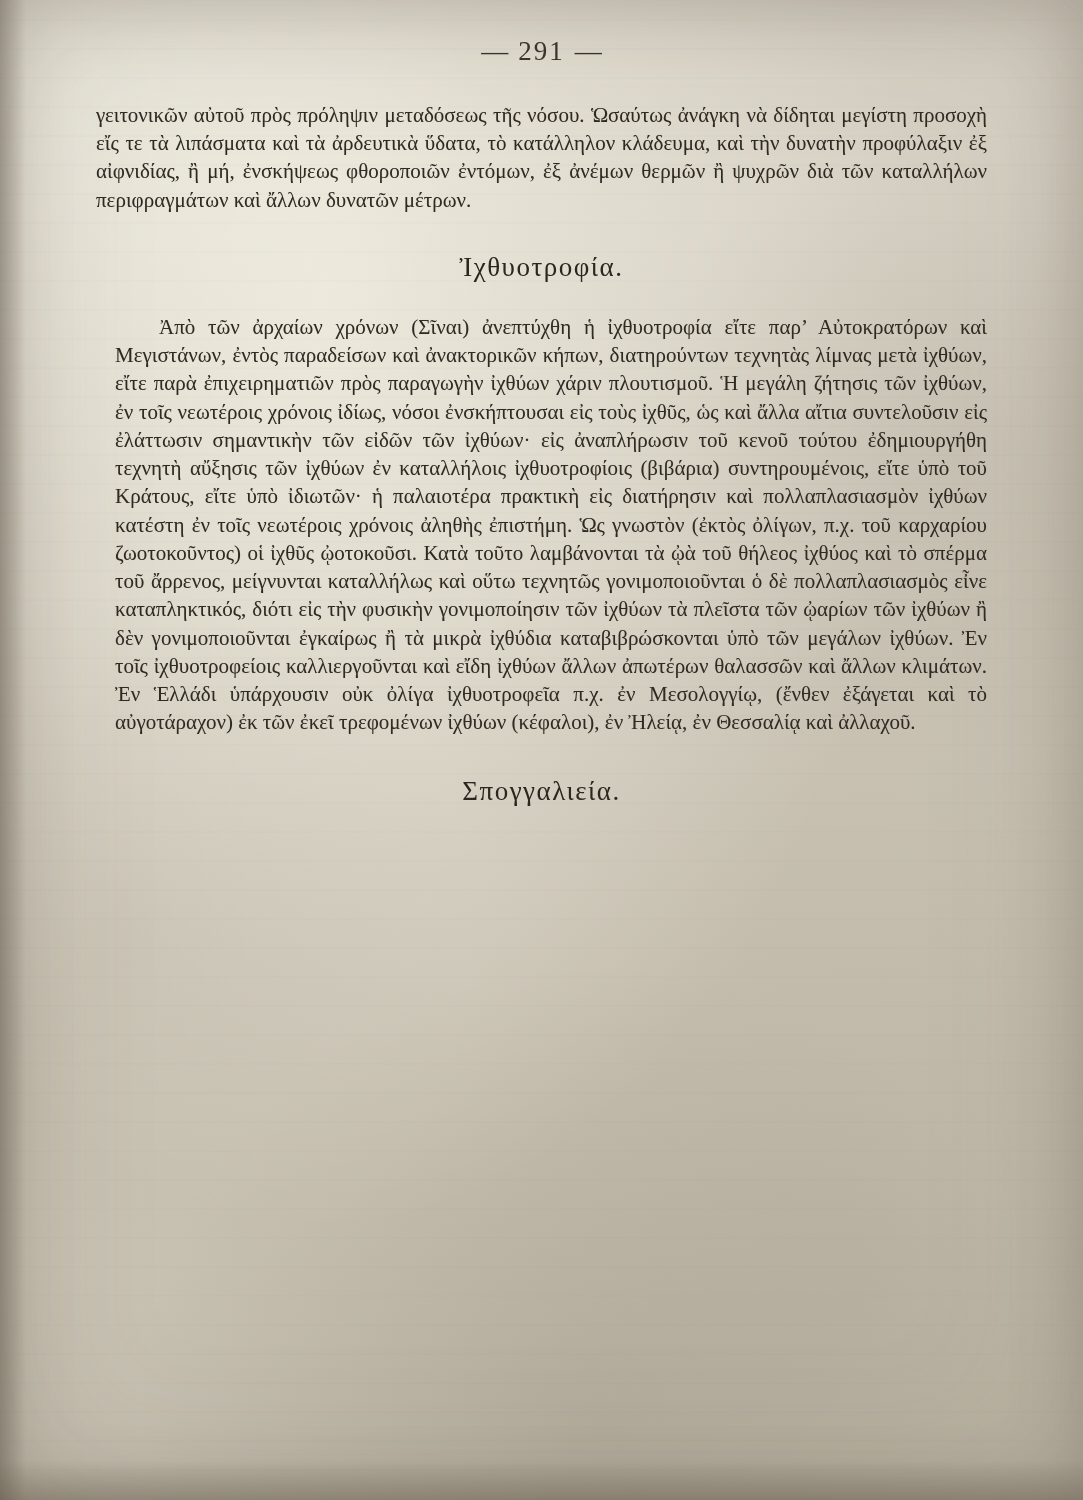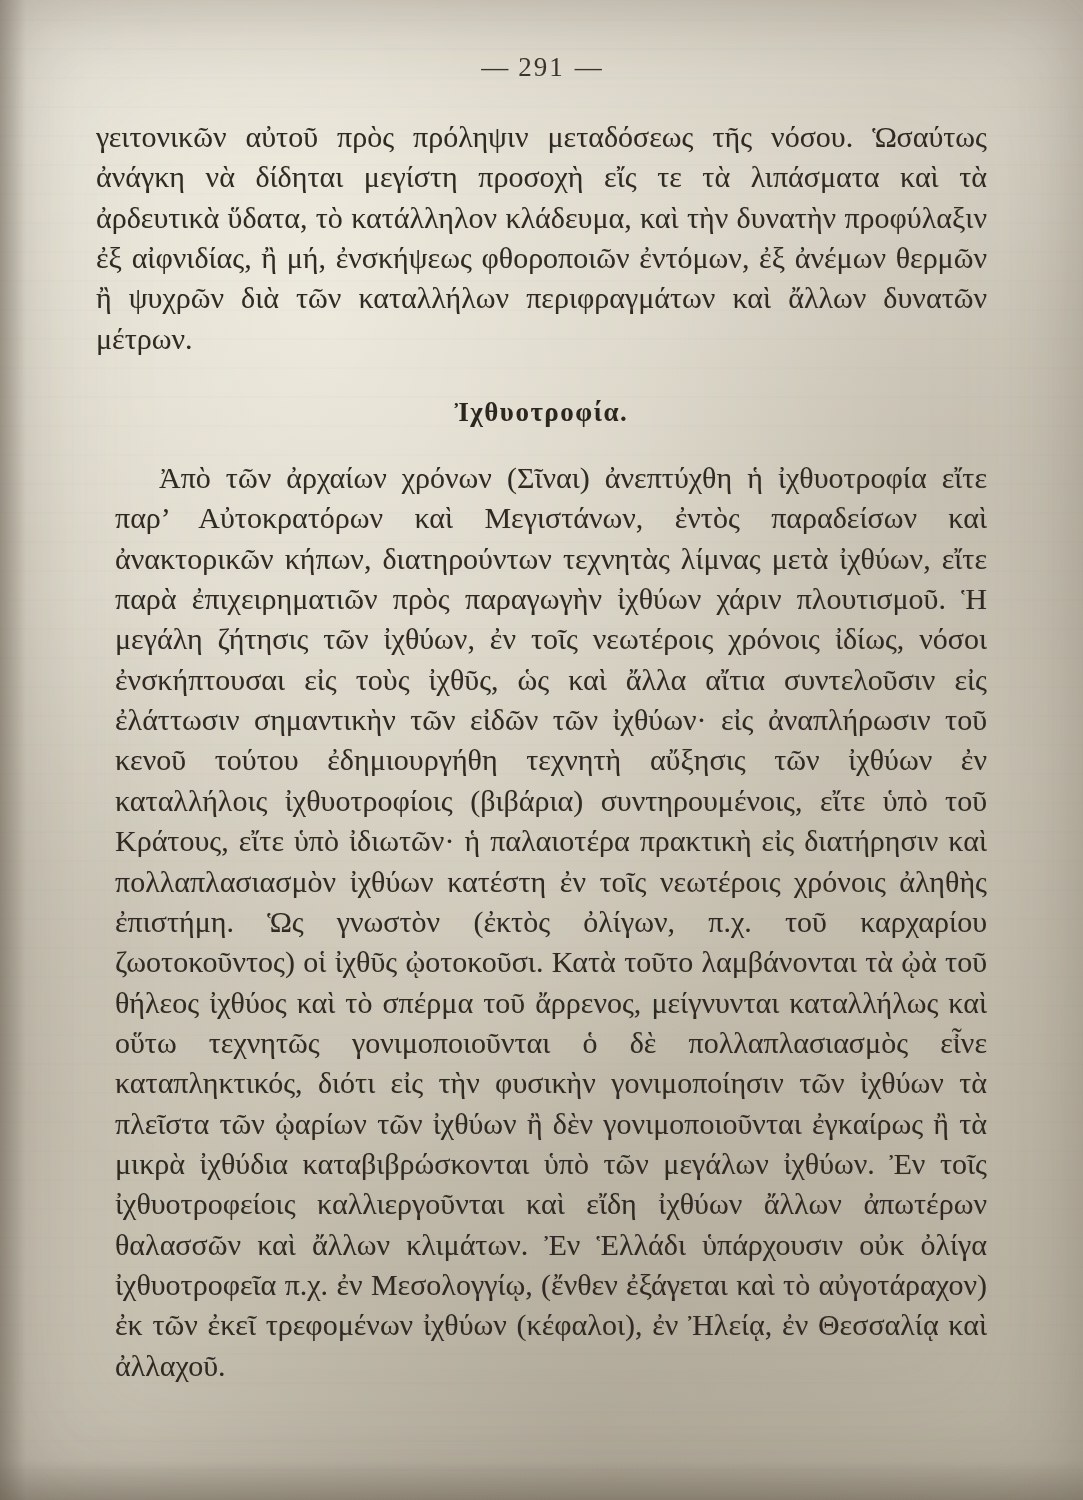--- a/index.html
+++ b/index.html
@@ -48,52 +48,52 @@
         rgba(110,100,88,0.035) 2px,
         rgba(110,100,88,0.0) 2px,
         rgba(110,100,88,0.0) 29px
       );
     opacity: 0.55;
     pointer-events: none;
   }
   .content {
     position: relative;
     z-index: 2;
-    padding: 52px 96px 0 96px;
+    padding: 36px 96px 0 96px;
   }
   .folio {
     text-align: center;
     font-size: 27px;
     letter-spacing: 2px;
     color: #3a342c;
     margin-bottom: 34px;
   }
   .folio .dash {
     letter-spacing: 0;
     padding: 0 10px;
   }
   p.body {
-    font-size: 30px;
+    font-size: 21px;
     line-height: 1.345;
     text-align: justify;
     margin: 0;
     color: #2f2a23;
     text-shadow: 0 0 1px rgba(60,52,42,0.12);
   }
   p.body.indent {
     text-indent: 44px;
     margin-left: 19px;
   }
   p.first {
     margin-top: 0;
   }
   h2.section {
     text-align: center;
     font-size: 27px;
-    font-weight: bold;
+    font-weight: normal;
     letter-spacing: 1.5px;
     margin: 38px 0 30px 0;
     color: #2b2620;
   }
   h2.section.second {
     margin: 40px 0 28px 0;
   }
   .blk {
     margin-top: 0;
   }
@@ -131,19 +131,20 @@
     <div class="folio">
       <span class="dash">—</span><span>291</span><span class="dash">—</span>
     </div>
 
     <p class="body first">γειτονικῶν αὐτοῦ πρὸς πρόληψιν μεταδόσεως τῆς νόσου. Ὡσαύτως ἀνάγκη νὰ δίδηται μεγίστη προσοχὴ εἴς τε τὰ λιπάσματα καὶ τὰ ἀρδευτικὰ ὕδατα, τὸ κατάλληλον κλάδευμα, καὶ τὴν δυνατὴν προφύλαξιν ἐξ αἰφνιδίας, ἢ μή, ἐνσκήψεως φθοροποιῶν ἐντόμων, ἐξ ἀνέμων θερμῶν ἢ ψυχρῶν διὰ τῶν καταλλήλων περιφραγμάτων καὶ ἄλλων δυνατῶν μέτρων.</p>
 
     <h2 class="section">Ἰχθυοτροφία.</h2>
 
     <p class="body indent blk">Ἀπὸ τῶν ἀρχαίων χρόνων (Σῖναι) ἀνεπτύχθη ἡ ἰχθυοτροφία εἴτε παρ’ Αὐτοκρατόρων καὶ Μεγιστάνων, ἐντὸς παραδείσων καὶ ἀνακτορικῶν κήπων, διατηρούντων τεχνητὰς λίμνας μετὰ ἰχθύων, εἴτε παρὰ ἐπιχειρηματιῶν πρὸς παραγωγὴν ἰχθύων χάριν πλουτισμοῦ. Ἡ μεγάλη ζήτησις τῶν ἰχθύων, ἐν τοῖς νεωτέροις χρόνοις ἰδίως, νόσοι ἐνσκήπτουσαι εἰς τοὺς ἰχθῦς, ὡς καὶ ἄλλα αἴτια συντελοῦσιν εἰς ἐλάττωσιν σημαντικὴν τῶν εἰδῶν τῶν ἰχθύων· εἰς ἀναπλήρωσιν τοῦ κενοῦ τούτου ἐδημιουργήθη τεχνητὴ αὔξησις τῶν ἰχθύων ἐν καταλλήλοις ἰχθυοτροφίοις (βιβάρια) συντηρουμένοις, εἴτε ὑπὸ τοῦ Κράτους, εἴτε ὑπὸ ἰδιωτῶν· ἡ παλαιοτέρα πρακτικὴ εἰς διατήρησιν καὶ πολλαπλασιασμὸν ἰχθύων κατέστη ἐν τοῖς νεωτέροις χρόνοις ἀληθὴς ἐπιστήμη. Ὡς γνωστὸν (ἐκτὸς ὀλίγων, π.χ. τοῦ καρχαρίου ζωοτοκοῦντος) οἱ ἰχθῦς ᾠοτοκοῦσι. Κατὰ τοῦτο λαμβάνονται τὰ ᾠὰ τοῦ θήλεος ἰχθύος καὶ τὸ σπέρμα τοῦ ἄρρενος, μείγνυνται καταλλήλως καὶ οὕτω τεχνητῶς γονιμοποιοῦνται ὁ δὲ πολλαπλασιασμὸς εἶνε καταπληκτικός, διότι εἰς τὴν φυσικὴν γονιμοποίησιν τῶν ἰχθύων τὰ πλεῖστα τῶν ᾠαρίων τῶν ἰχθύων ἢ δὲν γονιμοποιοῦνται ἐγκαίρως ἢ τὰ μικρὰ ἰχθύδια καταβιβρώσκονται ὑπὸ τῶν μεγάλων ἰχθύων. Ἐν τοῖς ἰχθυοτροφείοις καλλιεργοῦνται καὶ εἴδη ἰχθύων ἄλλων ἀπωτέρων θαλασσῶν καὶ ἄλλων κλιμάτων. Ἐν Ἑλλάδι ὑπάρχουσιν οὐκ ὀλίγα ἰχθυοτροφεῖα π.χ. ἐν Μεσολογγίῳ, (ἔνθεν ἐξάγεται καὶ τὸ αὐγοτάραχον) ἐκ τῶν ἐκεῖ τρεφομένων ἰχθύων (κέφαλοι), ἐν Ἠλείᾳ, ἐν Θεσσαλίᾳ καὶ ἀλλαχοῦ.</p>
 
+    <h2 class="section second">Σπογγαλιεία.</h2>
 
 
   </div>
   <div class="edge-left"></div>
   <div class="edge-bottom"></div>
   <div class="vignette"></div>
 </div>
 
 </body></html>

